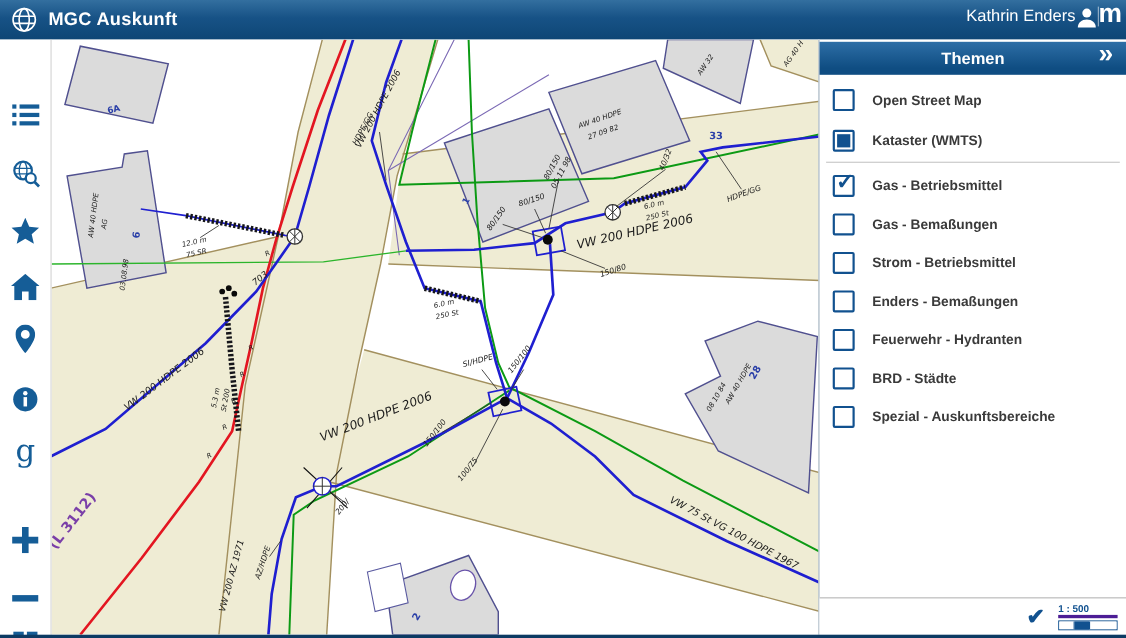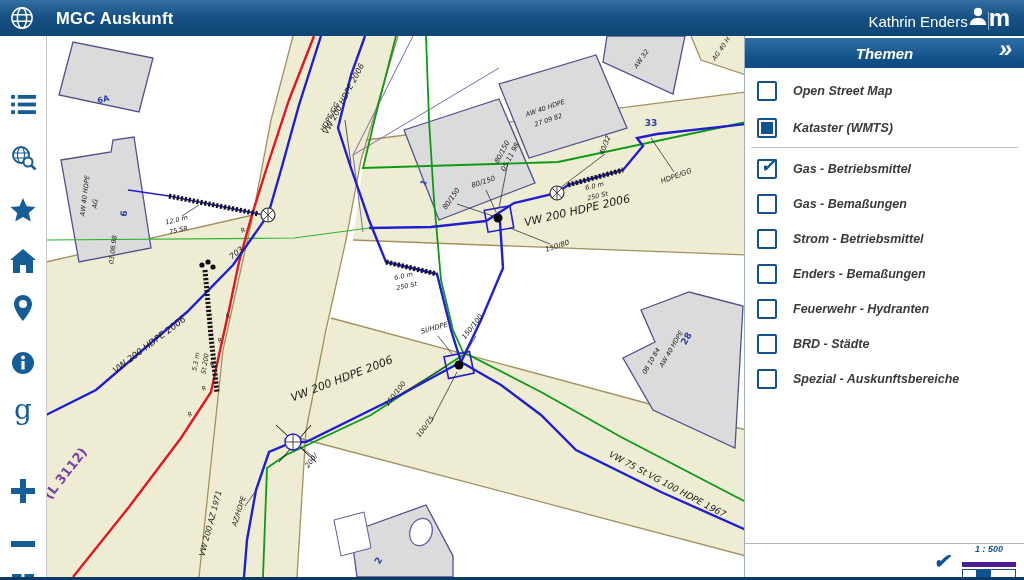--- a/index.html
+++ b/index.html
@@ -3,22 +3,22 @@
 <meta charset="utf-8">
 <style>
   html,body{margin:0;padding:0;background:#e8e8e8;}
   #app{position:relative;width:1024px;height:580px;background:#fff;overflow:hidden;
        font-family:"Liberation Sans",sans-serif;}
   
   #topbar{position:absolute;left:0;top:0;width:1024px;height:36px;
     background:linear-gradient(180deg,#336f9f 0%,#175286 45%,#0e4675 100%);
     display:flex;align-items:center;color:#fff;}
   #topbar .globe{margin-left:10px;display:flex;align-items:center;}
-  #topbar .title{margin-left:22px;font-size:16.5px;font-weight:bold;letter-spacing:.3px;}
-  #topbar .right{margin-left:auto;display:flex;align-items:flex-end;gap:0;padding-right:14px;}
+  #topbar .title{margin-left:10px;font-size:16.5px;font-weight:bold;letter-spacing:.3px;}
+  #topbar .right{margin-left:auto;display:flex;align-items:flex-start;gap:0;padding-right:4px;}
   #topbar .uname{font-size:15px;}
   #topbar .sep{width:1px;height:18px;background:rgba(255,255,255,.55);}
   #topbar .mlogo{font-size:24px;font-weight:bold;line-height:1;margin-top:-5px;}
   
   #sidebar{position:absolute;left:0;top:36px;bottom:3px;width:46px;background:#fff;
     border-right:1px solid #c9c9c9;}
   .sico{position:absolute;left:0;width:46px;display:flex;justify-content:center;align-items:center;
     color:#155d97;cursor:pointer;}
   
   #map{position:absolute;left:47px;top:36px;width:698px;height:541px;background:#fff;overflow:hidden;}
@@ -39,43 +39,43 @@
   .valve{fill:#fff;stroke:#333;stroke-width:1.2}
   .valveb{fill:#fff;stroke:#1f1fd0;stroke-width:1.4}
   .spokes{stroke:#333;stroke-width:.9;fill:none}
   .xln{stroke:#111;stroke-width:1;fill:none}
   .leader{stroke:#333;stroke-width:.8;fill:none}
   .mlbl{fill:#1c1c1c;font-style:italic;text-anchor:middle;font-family:"DejaVu Sans",sans-serif}
   .mlbl.blue{fill:#2a3fa8;font-style:normal;font-weight:bold}
   .mlbl.purple{fill:#7a3fa8;font-style:normal;font-weight:bold}
   
   #panel{position:absolute;right:0;top:36px;width:279px;bottom:3px;background:#fff;
-    border-left:1px solid #9fb0bd;font-style:italic;}
+    border-left:1px solid #9fb0bd;}
   #panel-header{position:absolute;top:2px;left:0;right:0;height:30px;
     background:linear-gradient(180deg,#2d6ea6 0%,#0f4d82 80%);
     display:flex;align-items:center;justify-content:center;color:#fff;
     font-weight:bold;font-size:15px;}
   #panel-header .chev{position:absolute;right:12px;top:-3px;font-size:24px;font-weight:bold;cursor:pointer;}
   #layer-list{position:absolute;top:36px;left:0;right:0;bottom:34px;overflow:hidden;}
   .layer-row{height:35px;display:flex;align-items:center;padding-left:12px;cursor:pointer;}
   .layer-row:nth-child(1),.layer-row:nth-child(2){height:37px;}
   .cb{width:16px;height:16px;border:2px solid #11518f;background:#fff;border-radius:2px;
       position:relative;flex:0 0 auto;}
   .cb.partial::after{content:"";position:absolute;left:2px;top:2px;right:2px;bottom:2px;background:#11518f;}
   .cb.checked::after{content:"\2713";position:absolute;left:1px;top:-8px;font-size:20px;
       font-weight:bold;color:#11518f;}
   .layer-lbl{margin-left:16px;font-size:12.5px;font-weight:bold;color:#3a3a3a;}
   .divider{height:1px;background:#c5c5c5;margin:1px 6px 3px 6px;}
   #statusbar{position:absolute;left:0;right:0;bottom:0;height:33px;background:#fff;
     border-top:1px solid #b5b5b5;display:flex;align-items:center;justify-content:flex-end;
     gap:12px;padding-right:8px;}
   .chk{color:#11518f;font-size:20px;font-weight:bold;cursor:pointer;}
   .scale-widget{width:54px;cursor:pointer;}
-  .scale-txt{font-size:9px;color:#11518f;text-align:center;border-bottom:5px solid #4c1d95;
-    padding-bottom:8px;font-weight:bold;}
+  .scale-txt{font-size:9px;color:#11518f;text-align:left;border-bottom:3px solid #4c1d95;
+    padding-bottom:1px;font-weight:bold;}
   .sbar{margin-top:2px;height:7px;border:1px solid #11518f;display:flex;}
   .sbar .c1{width:13px;background:#fff;border-right:1px solid #11518f;}
   .sbar .c2{width:13px;background:#11518f;}
   .sbar .c3{flex:1;background:#fff;border-left:1px solid #11518f;}
   #footer{position:absolute;left:0;right:0;bottom:0;height:3px;background:#0c3a63;}
 </style>
 </head>
 <body>
 
 <div id="app">

